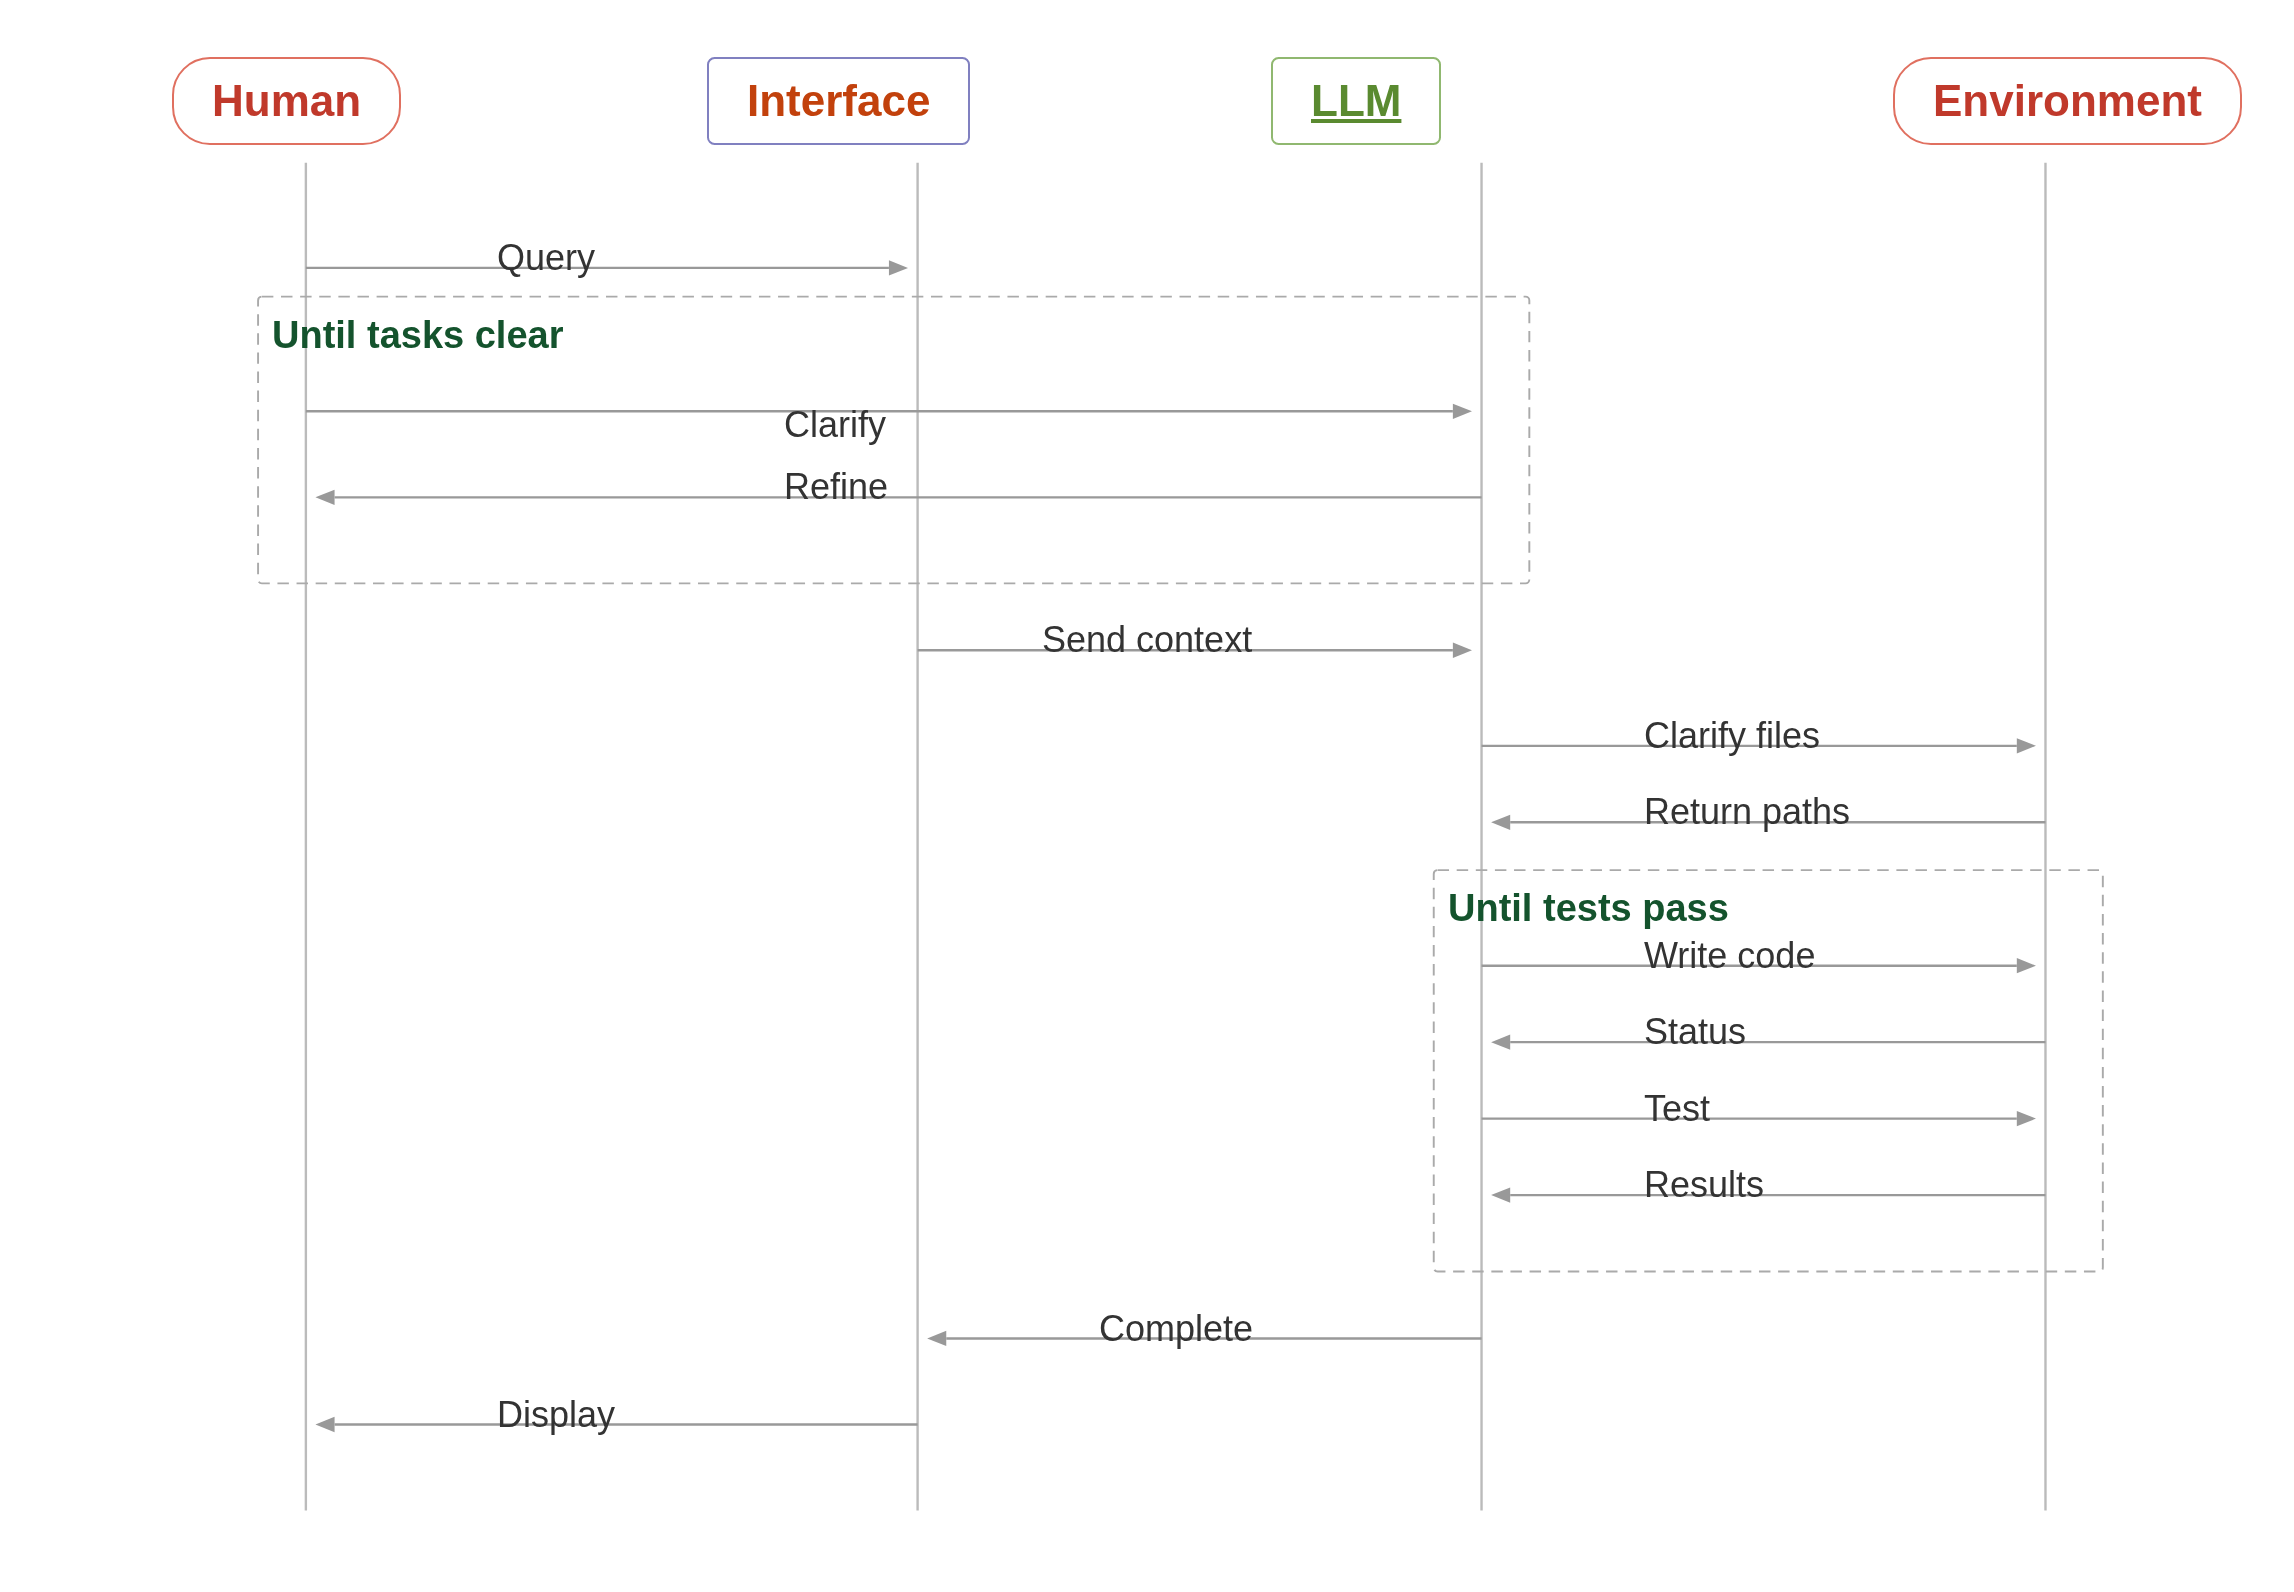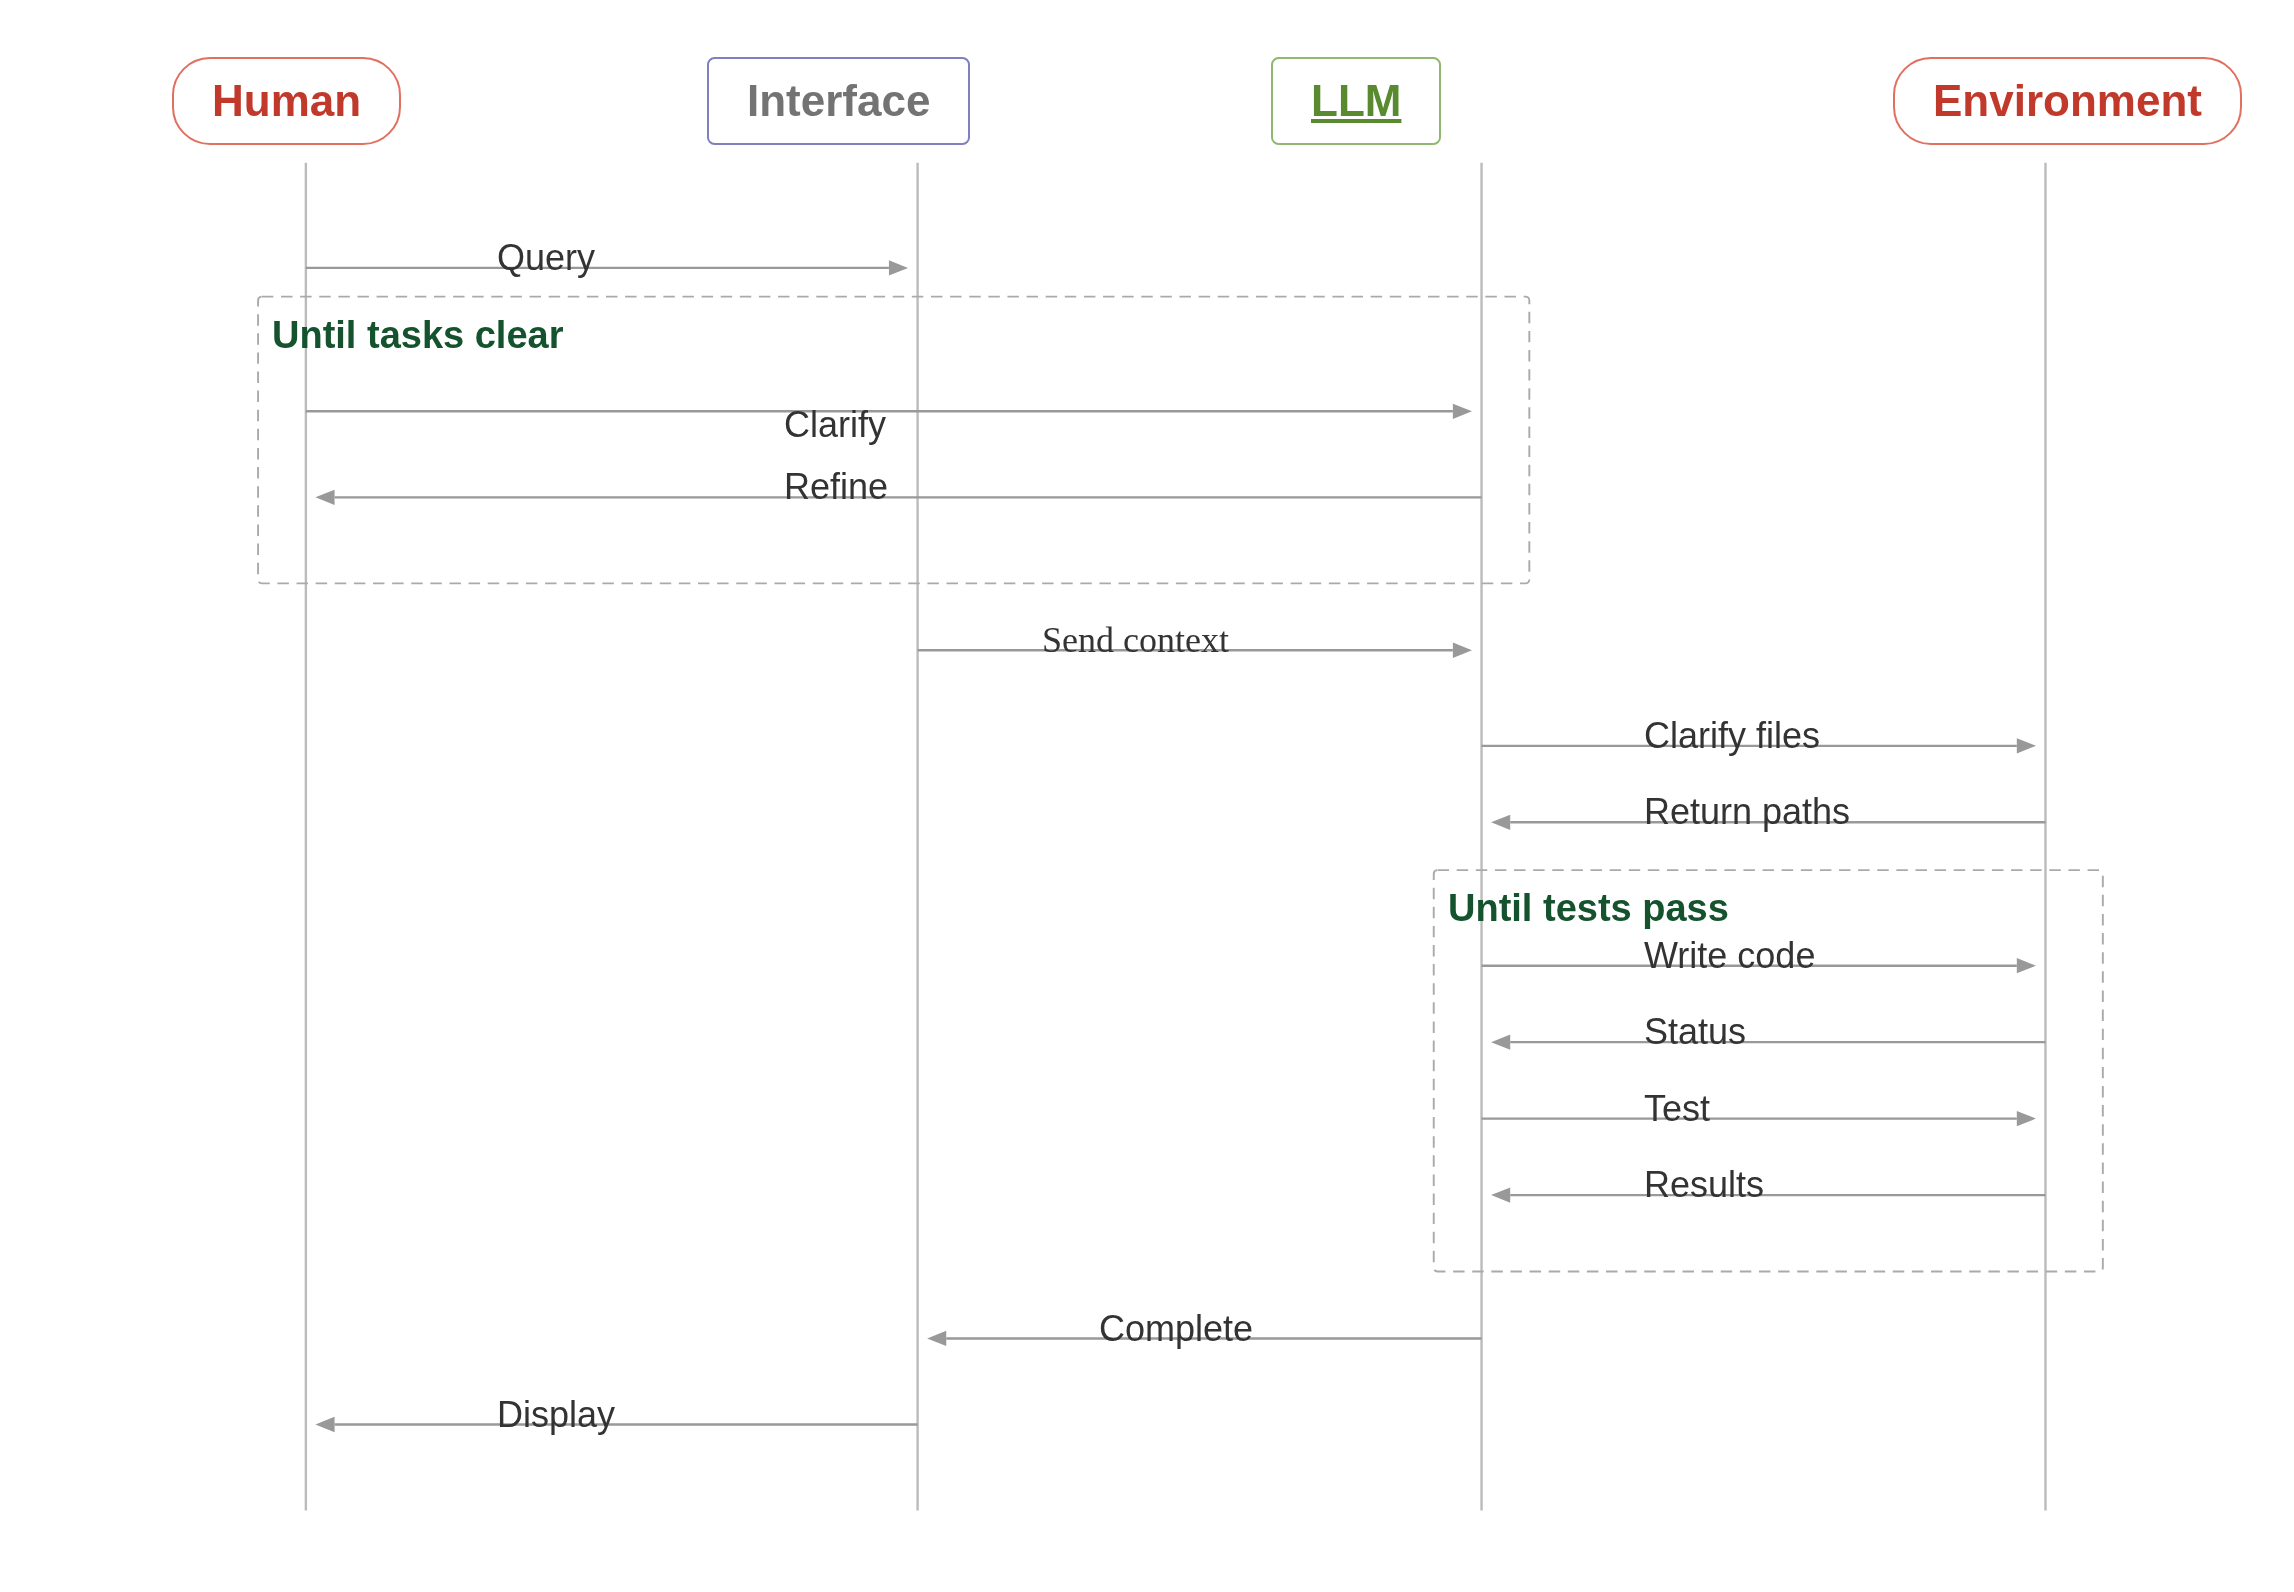--- a/index.html
+++ b/index.html
@@ -34,21 +34,21 @@
     .actor-human {
       left: 172px;
       border: 2.9px solid #e07060;
       color: #c0392b;
       background: #fff;
     }
 
     .actor-interface {
       left: 707px;
       border: 2.9px solid #8080c0;
-      color: #737373;
+      color: #c2410c;
       background: #fff;
       border-radius: 7.6px;
     }
 
     .actor-llm {
       left: 1271px;
       border: 2.9px solid #90b870;
       color: #5a8a30;
       background: #fff;
       border-radius: 7.6px;
@@ -154,21 +154,21 @@
     <polygon points="350,1482 330,1490 350,1498" fill="#999999"></polygon>
   </svg>
 
   <div class="msg-label" style="left: 497px; top: 237px;">Query</div>
 
   <div class="loop-label" style="left: 272px; top: 314px;">Until tasks clear</div>
 
   <div class="msg-label" style="left: 784px; top: 380px; margin-top: 24px;">Clarify</div>
   <div class="msg-label" style="left: 784px; top: 466px;">Refine</div>
 
-  <div class="msg-label" style="left: 1042px; top: 619px; font-family: Liberation Serif, serif;">Send context</div>
+  <div class="msg-label" style="left: 1042px; top: 619px;">Send context</div>
 
   <div class="msg-label" style="left: 1644px; top: 715px;">Clarify files</div>
   <div class="msg-label" style="left: 1644px; top: 791px;">Return paths</div>
 
   <div class="loop-label" style="left: 1448px; top: 887px;">Until tests pass</div>
 
   <div class="msg-label" style="left: 1644px; top: 935px;">Write code</div>
   <div class="msg-label" style="left: 1644px; top: 1011px;">Status</div>
   <div class="msg-label" style="left: 1644px; top: 1088px;">Test</div>
   <div class="msg-label" style="left: 1644px; top: 1164px;">Results</div>

